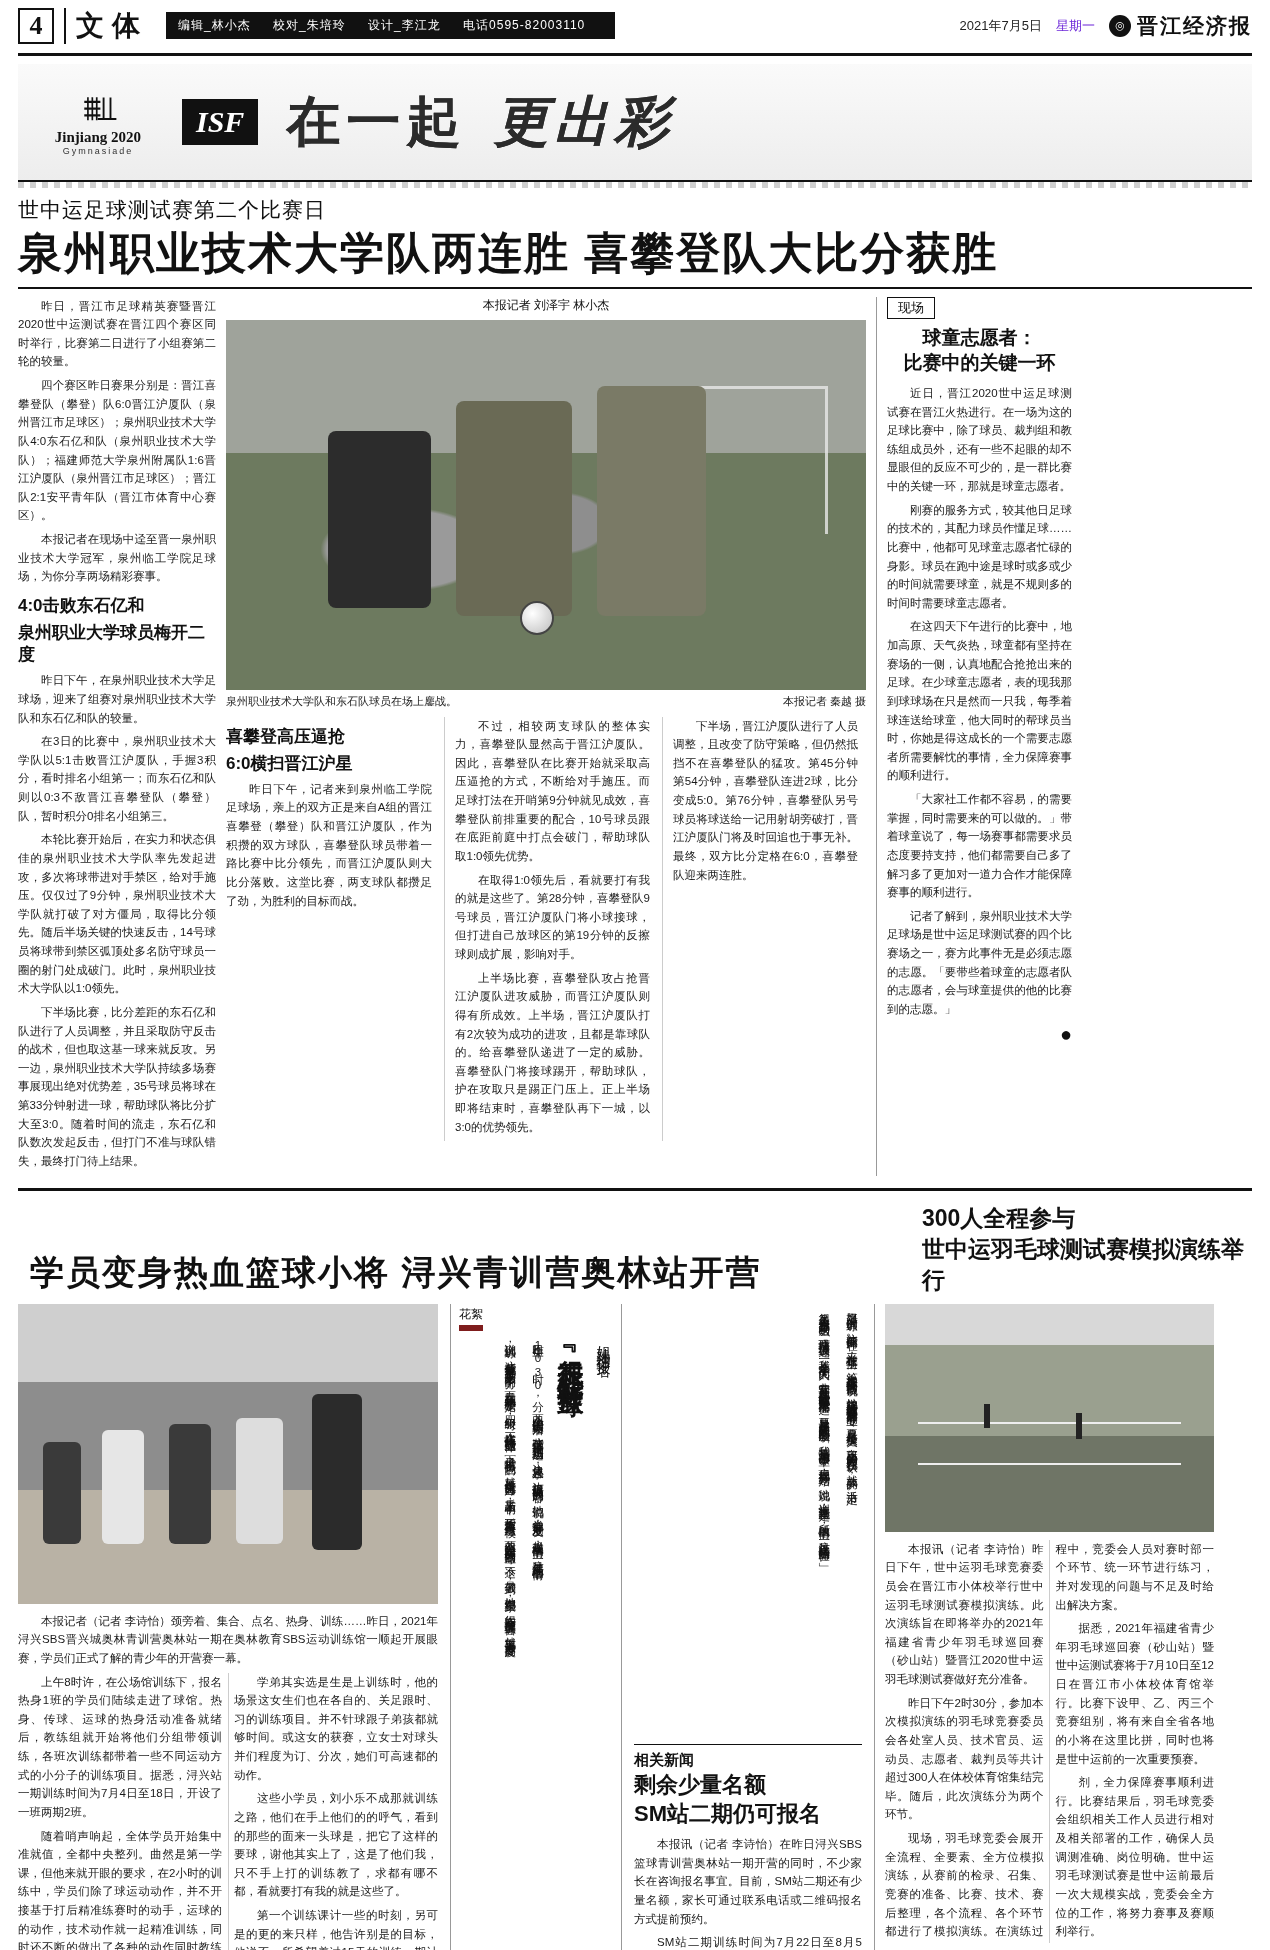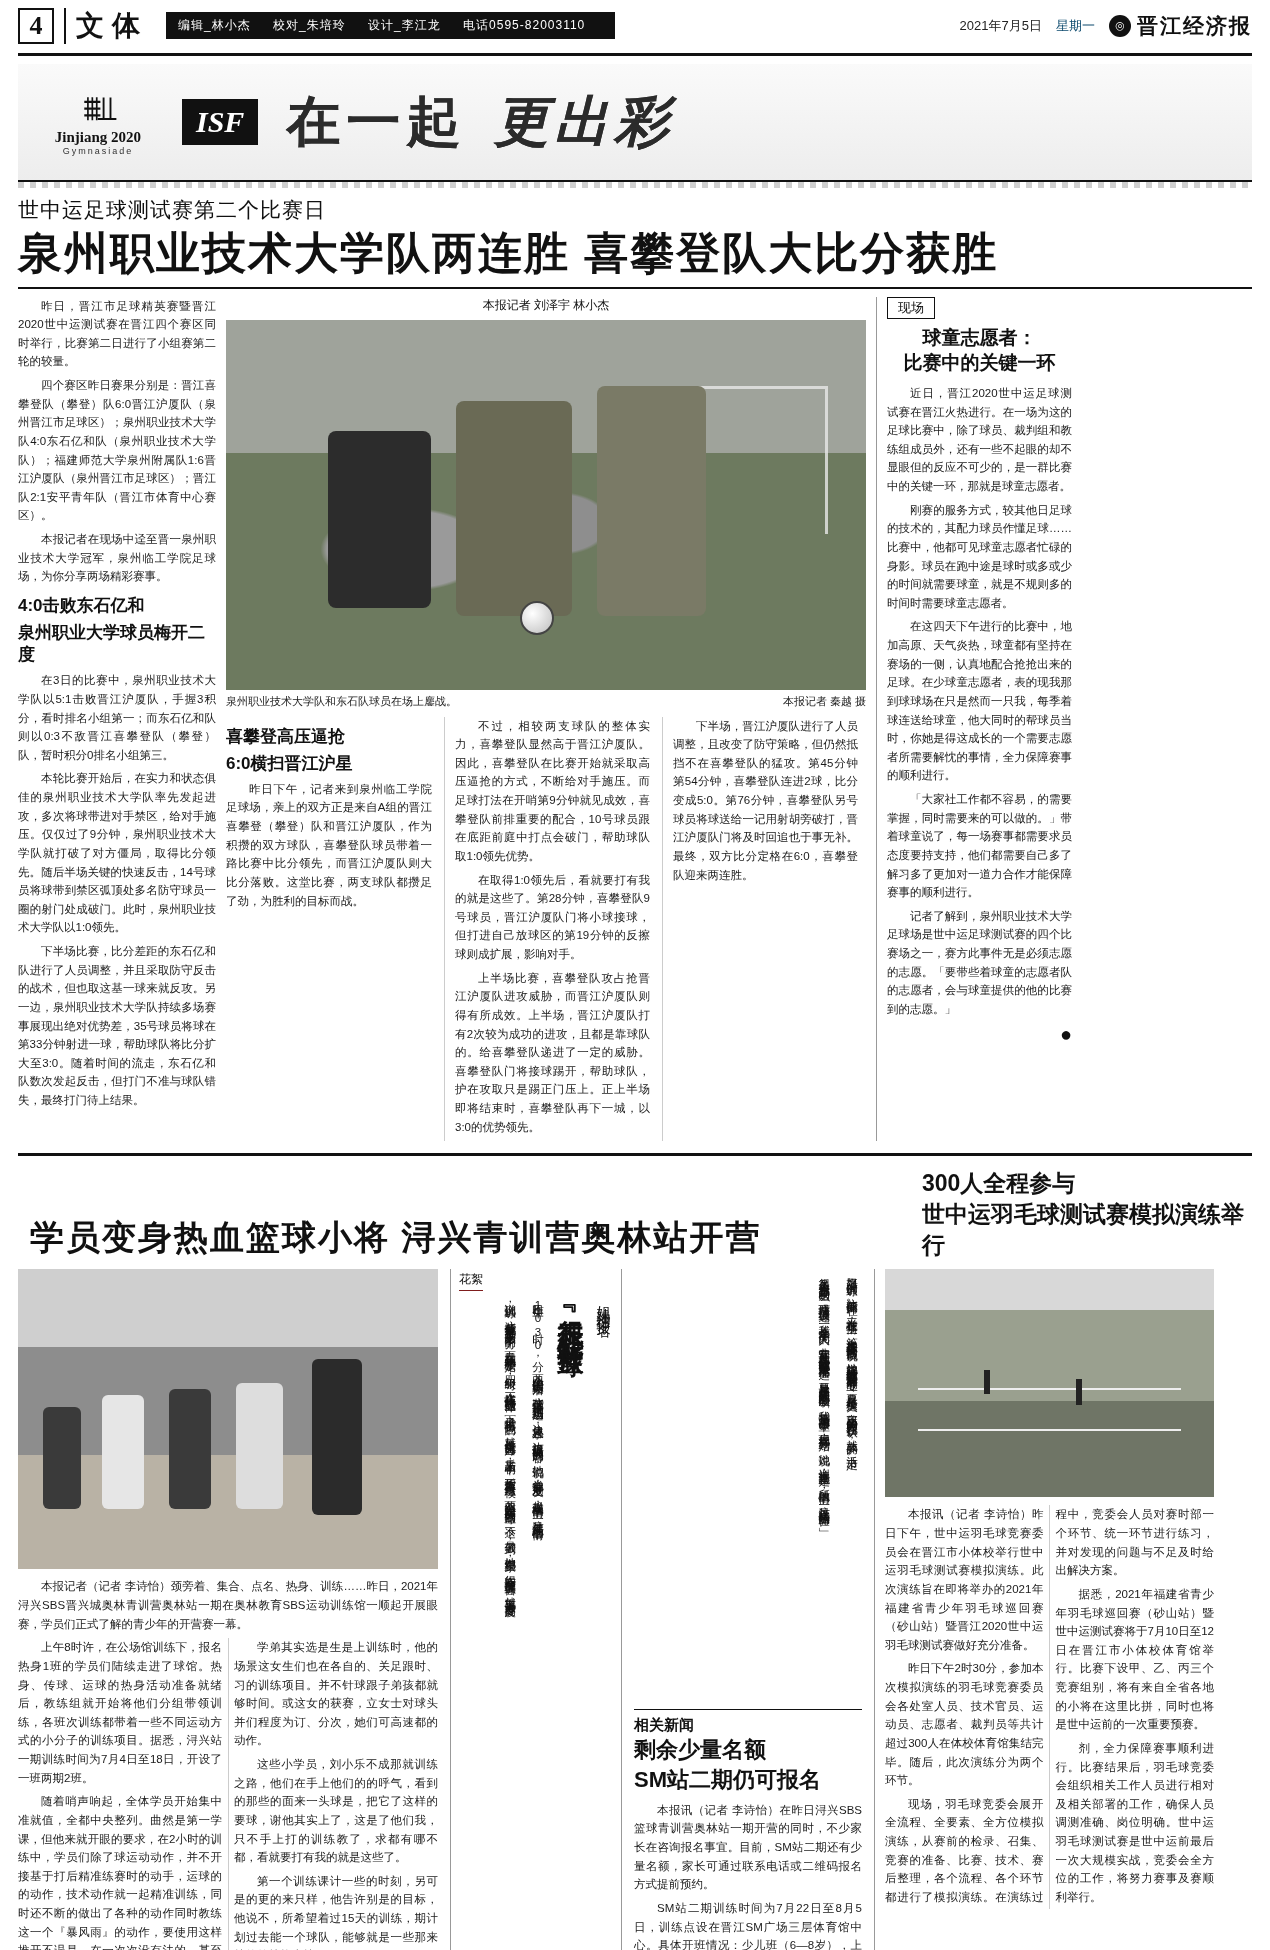--- a/index.html
+++ b/index.html
@@ -22,21 +22,21 @@
   }
   .sep-v { width:2px; height:36px; background:#111; margin:0 10px; }
   .section-name { font-size:28px; font-weight:bold; letter-spacing:8px; font-family:"DejaVu Sans",sans-serif; }
   .credits {
     margin-left:18px; background:#111; color:#fff; font-size:12px; padding:5px 12px;
     letter-spacing:1px; white-space:nowrap;
   }
   .credits span { margin-right:18px; }
   .mast-right { margin-left:auto; display:flex; align-items:center; gap:14px; }
   .mast-date { font-size:13px; color:#222; }
-  .mast-week { font-size:13px; color:#0c4a6e; }
+  .mast-week { font-size:13px; color:#6d28d9; }
   .logo-badge { display:flex; align-items:center; gap:6px; }
   .logo-circle { width:22px; height:22px; border-radius:50%; background:#111; color:#fff; font-size:11px;
                  display:flex; align-items:center; justify-content:center; }
   .logo-text { font-size:21px; font-weight:bold; letter-spacing:2px; font-family:"DejaVu Sans",sans-serif; }
 
   
   .banner {
     height:118px; margin-top:8px; display:flex; align-items:center;
     background:linear-gradient(180deg,#fafafa,#ededed);
     border-bottom:2px solid #111; position:relative; padding:0 20px;
@@ -107,21 +107,21 @@
   .photo2 .pl { position:absolute; background:#3a3a3a; border-radius:6px; }
   .photo3 { width:100%; height:228px; background:#7d7d7d;
     background-image:linear-gradient(180deg,#d8d8d8 0 18%,#9aa08f 18% 58%,#6f7566 58% 100%); position:relative; }
 
   .vtext-wrap { display:flex; flex-direction:row-reverse; gap:6px; height:560px; }
   .vtext { writing-mode:vertical-rl; text-orientation:upright; font-size:11.5px; line-height:1.9;
            letter-spacing:1px; text-align:justify; }
   .vtitle { writing-mode:vertical-rl; text-orientation:upright; font-size:26px; font-weight:bold;
             letter-spacing:4px; }
   .vsub { writing-mode:vertical-rl; text-orientation:upright; font-size:14px; letter-spacing:3px; }
-  .tag-flower { font-size:12px; border-bottom:1px solid #7f1d1d; padding-bottom:2px; display:inline-block; }
+  .tag-flower { font-size:12px; border-bottom:6px solid #7f1d1d; padding-bottom:2px; display:inline-block; }
   .news-title { font-size:22px; font-weight:bold; line-height:1.35; margin-bottom:6px; }
   .rel-head { display:flex; align-items:center; gap:8px; margin-top:10px; border-top:1px solid #111; padding-top:6px; }
   .rel-tag { font-size:15px; font-weight:bold; }
 </style>
 </head>
 <body>
 
 <div class="page">
 
   <div class="masthead">
@@ -163,20 +163,21 @@
 
     <div class="col-left">
       <div class="body-text">
         <p>昨日，晋江市足球精英赛暨晋江2020世中运测试赛在晋江四个赛区同时举行，比赛第二日进行了小组赛第二轮的较量。</p>
         <p>四个赛区昨日赛果分别是：晋江喜攀登队（攀登）队6:0晋江沪厦队（泉州晋江市足球区）；泉州职业技术大学队4:0东石亿和队（泉州职业技术大学队）；福建师范大学泉州附属队1:6晋江沪厦队（泉州晋江市足球区）；晋江队2:1安平青年队（晋江市体育中心赛区）。</p>
         <p>本报记者在现场中迳至晋一泉州职业技术大学冠军，泉州临工学院足球场，为你分享两场精彩赛事。</p>
       </div>
       <div class="sub-head">4:0击败东石亿和</div>
       <div class="sub-head" style="margin-top:0">泉州职业大学球员梅开二度</div>
       <div class="body-text">
+        <p>昨日下午，在泉州职业技术大学足球场，迎来了组赛对泉州职业技术大学队和东石亿和队的较量。</p>
         <p>在3日的比赛中，泉州职业技术大学队以5:1击败晋江沪厦队，手握3积分，看时排名小组第一；而东石亿和队则以0:3不敌晋江喜攀登队（攀登）队，暂时积分0排名小组第三。</p>
         <p>本轮比赛开始后，在实力和状态俱佳的泉州职业技术大学队率先发起进攻，多次将球带进对手禁区，给对手施压。仅仅过了9分钟，泉州职业技术大学队就打破了对方僵局，取得比分领先。随后半场关键的快速反击，14号球员将球带到禁区弧顶处多名防守球员一圈的射门处成破门。此时，泉州职业技术大学队以1:0领先。</p>
         <p>下半场比赛，比分差距的东石亿和队进行了人员调整，并且采取防守反击的战术，但也取这基一球来就反攻。另一边，泉州职业技术大学队持续多场赛事展现出绝对优势差，35号球员将球在第33分钟射进一球，帮助球队将比分扩大至3:0。随着时间的流走，东石亿和队数次发起反击，但打门不准与球队错失，最终打门待上结果。</p>
         <p></p>
       </div>
     </div>
 
     <div class="col-mid">
       <div class="byline">本报记者 刘泽宇 林小杰</div>
       <div class="photo">

